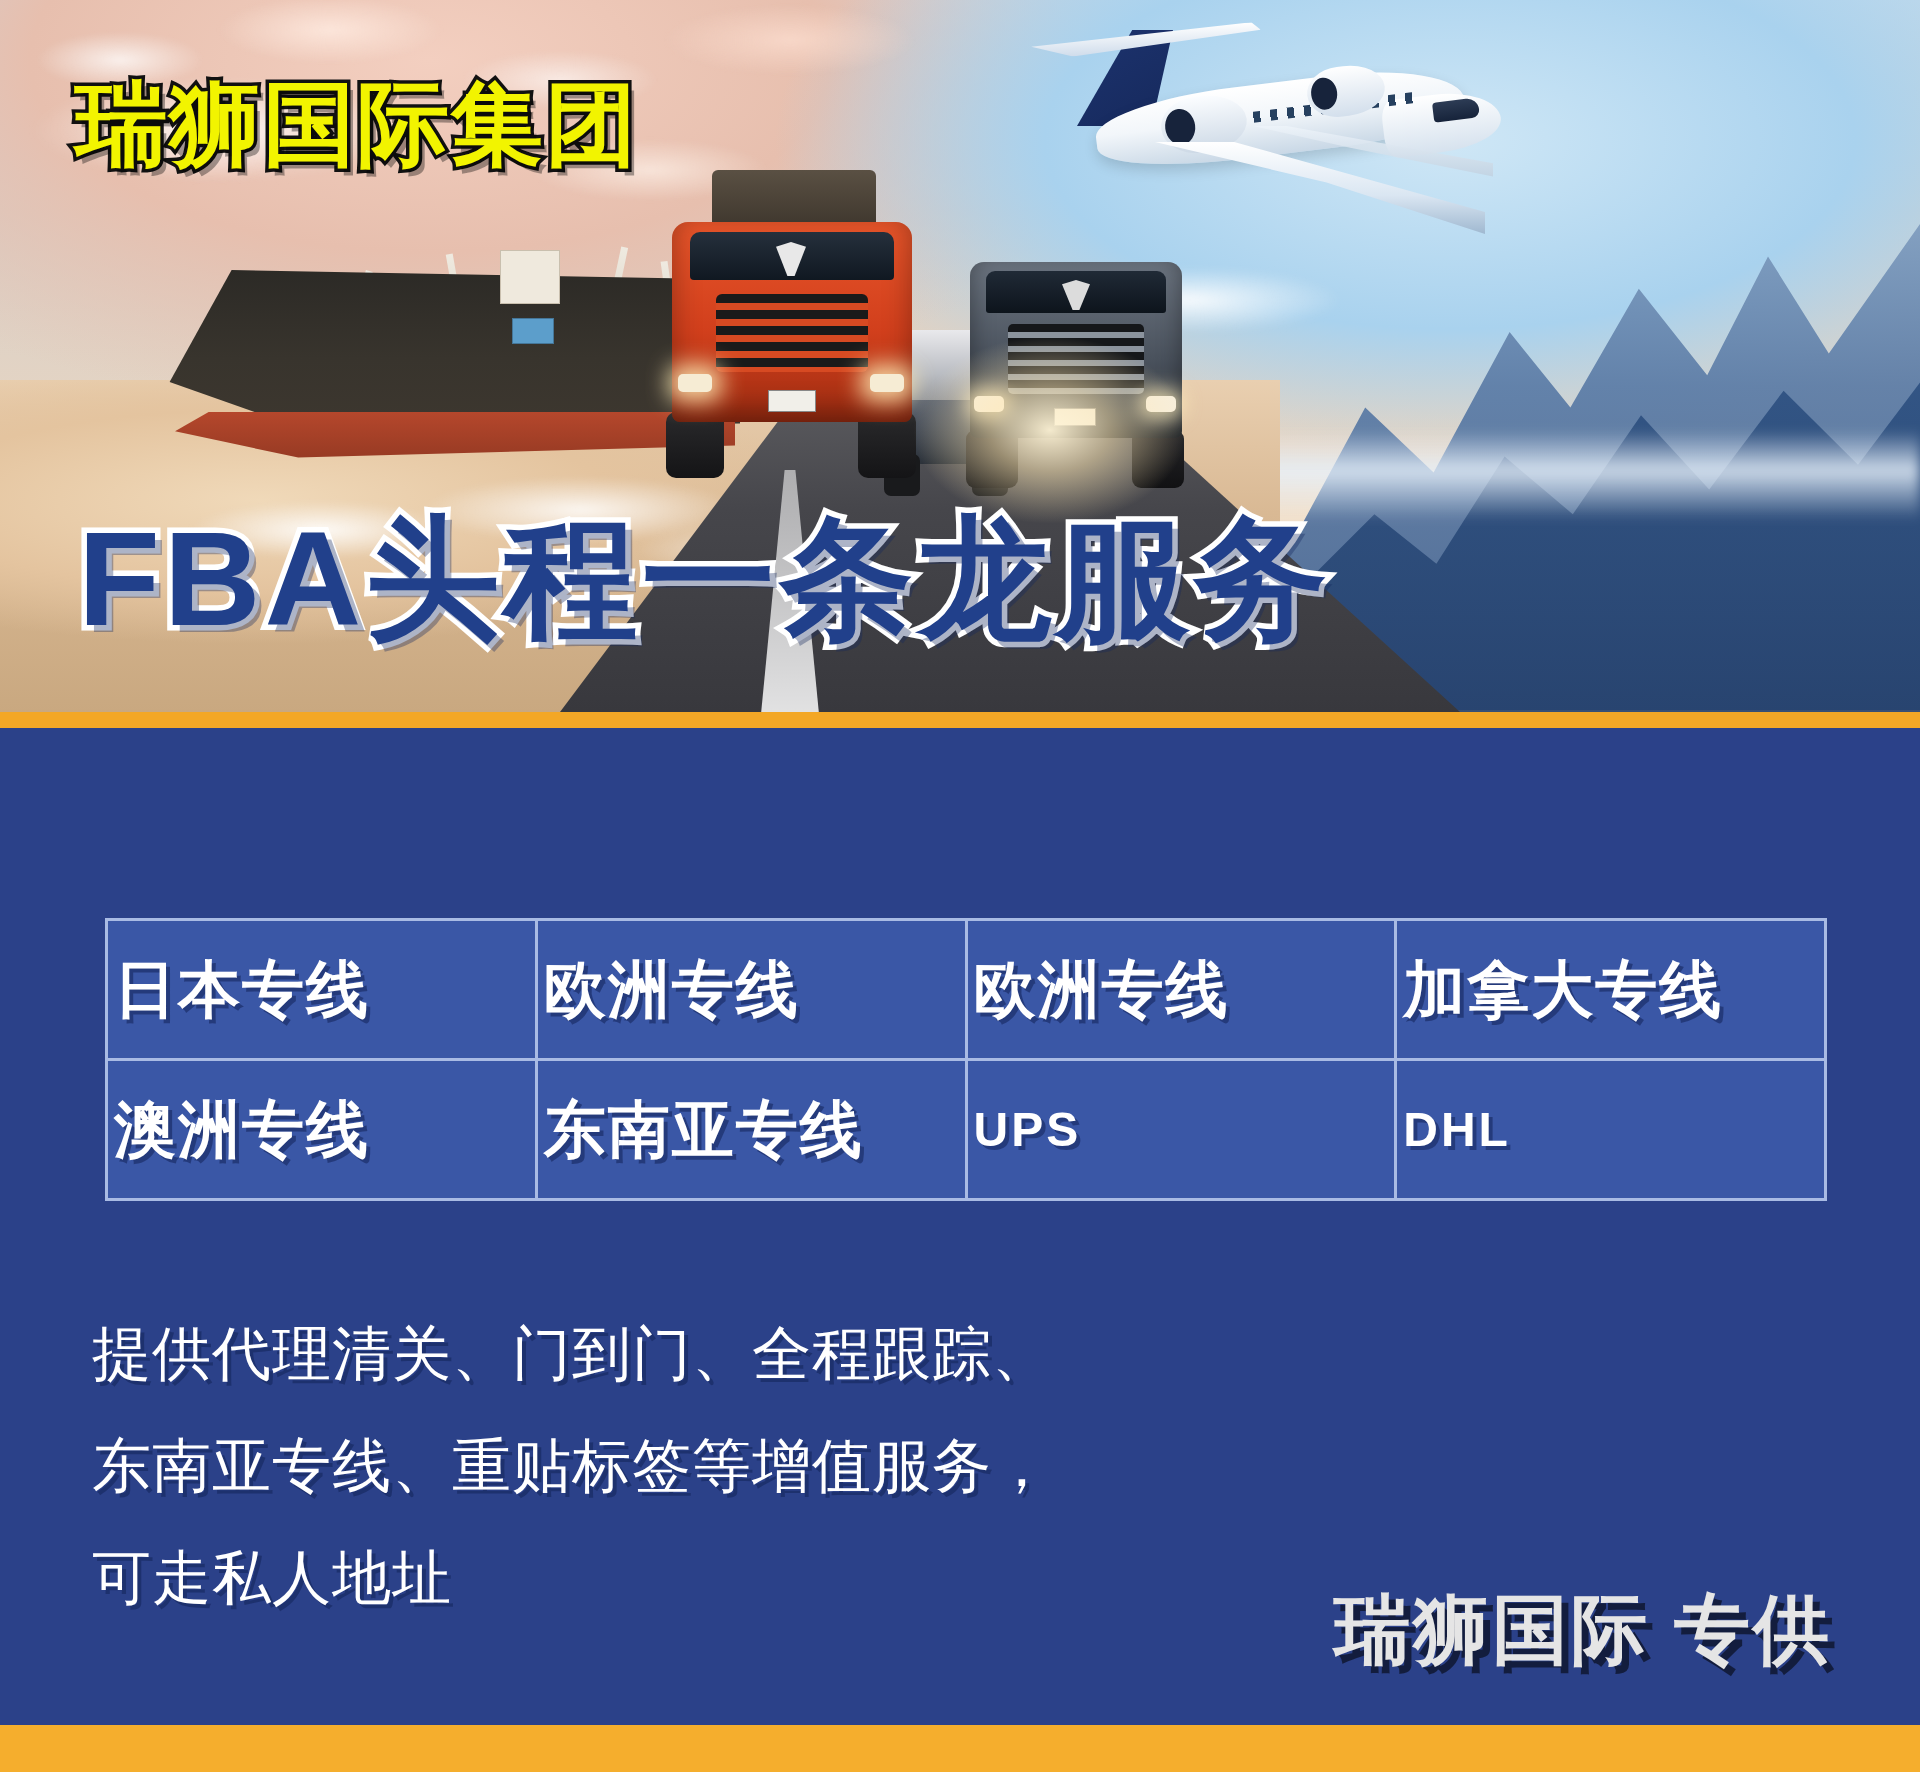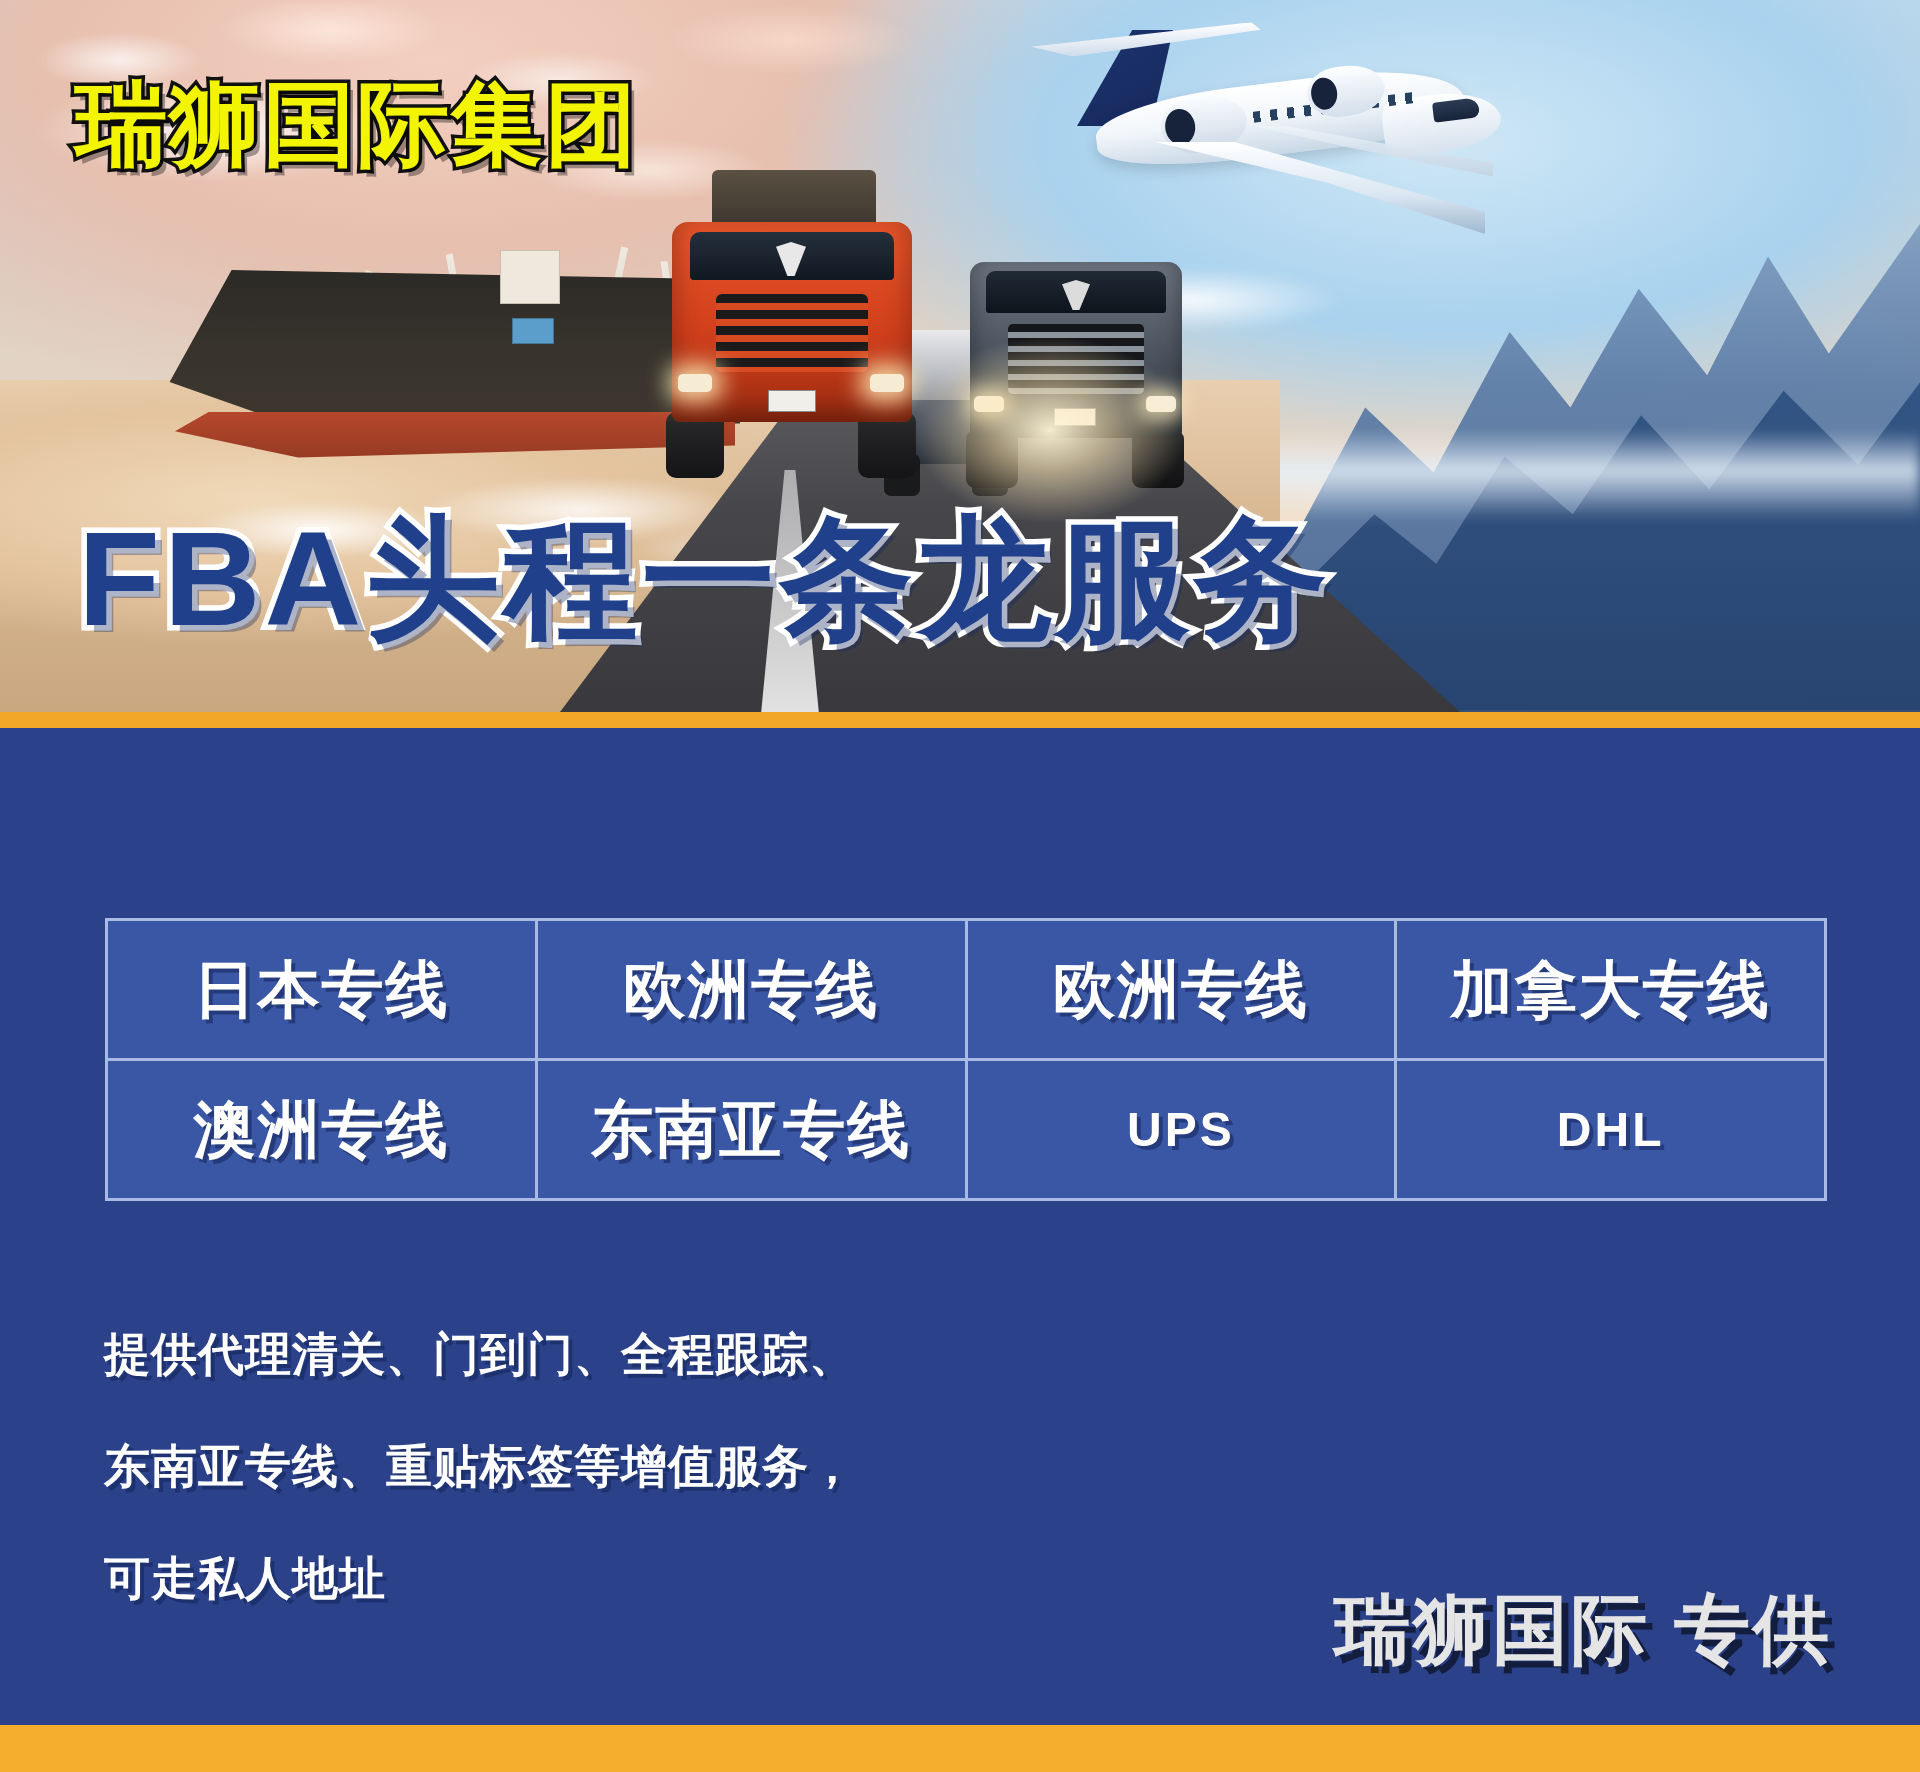--- a/index.html
+++ b/index.html
@@ -322,39 +322,38 @@
     position:absolute;
     left:105px; top:190px;
     width:1722px;
     border-collapse: collapse;
     table-layout: fixed;
   }
   .svc-table td {
     border: 3px solid #a9bbe4;
     background:#3a57a6;
     height:140px;
-    text-align:center;
     vertical-align:middle;
     color:#ffffff;
     font-size:62px;
     font-weight:900;
     letter-spacing:2px;
     text-shadow: 4px 4px 0 rgba(10,25,70,.45);
     white-space:nowrap;
     padding:0 6px;
   }
   .svc-table td.latin { font-size:48px; letter-spacing:3px; }
 
   
   .blurb {
     position:absolute;
-    left:104px; top:570px;
+    left:92px; top:570px;
     color:#ffffff;
-    font-size:46px;
-    font-weight:700;
+    font-size:59px;
+    font-weight:400;
     line-height:112px;
     letter-spacing:1px;
     text-shadow: 4px 4px 0 rgba(10,25,70,.4);
     white-space:nowrap;
   }
 
   .sign {
     position:absolute;
     right:88px; bottom:42px;
     color:#e5e5e5;

